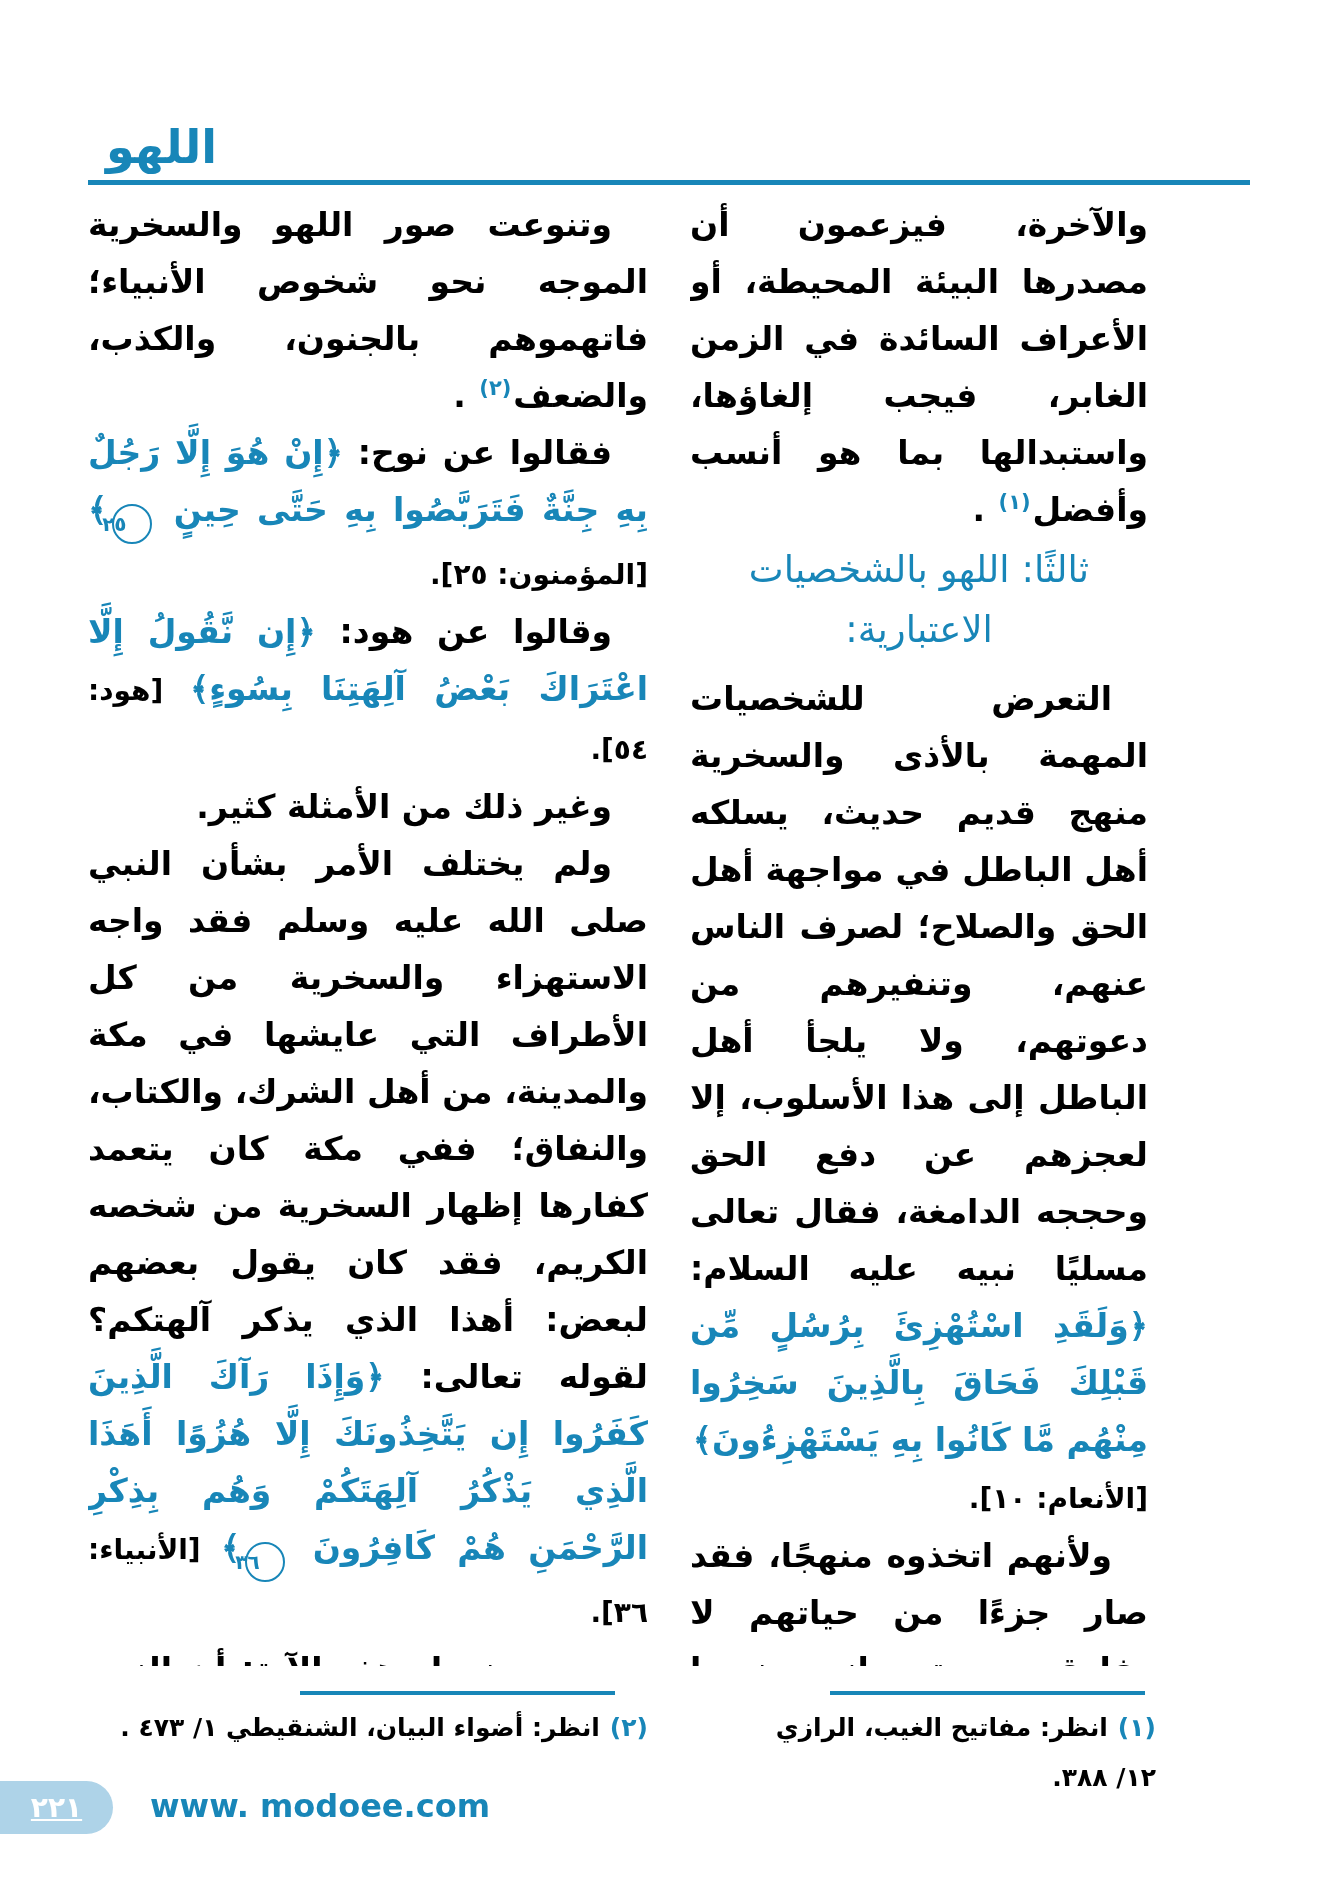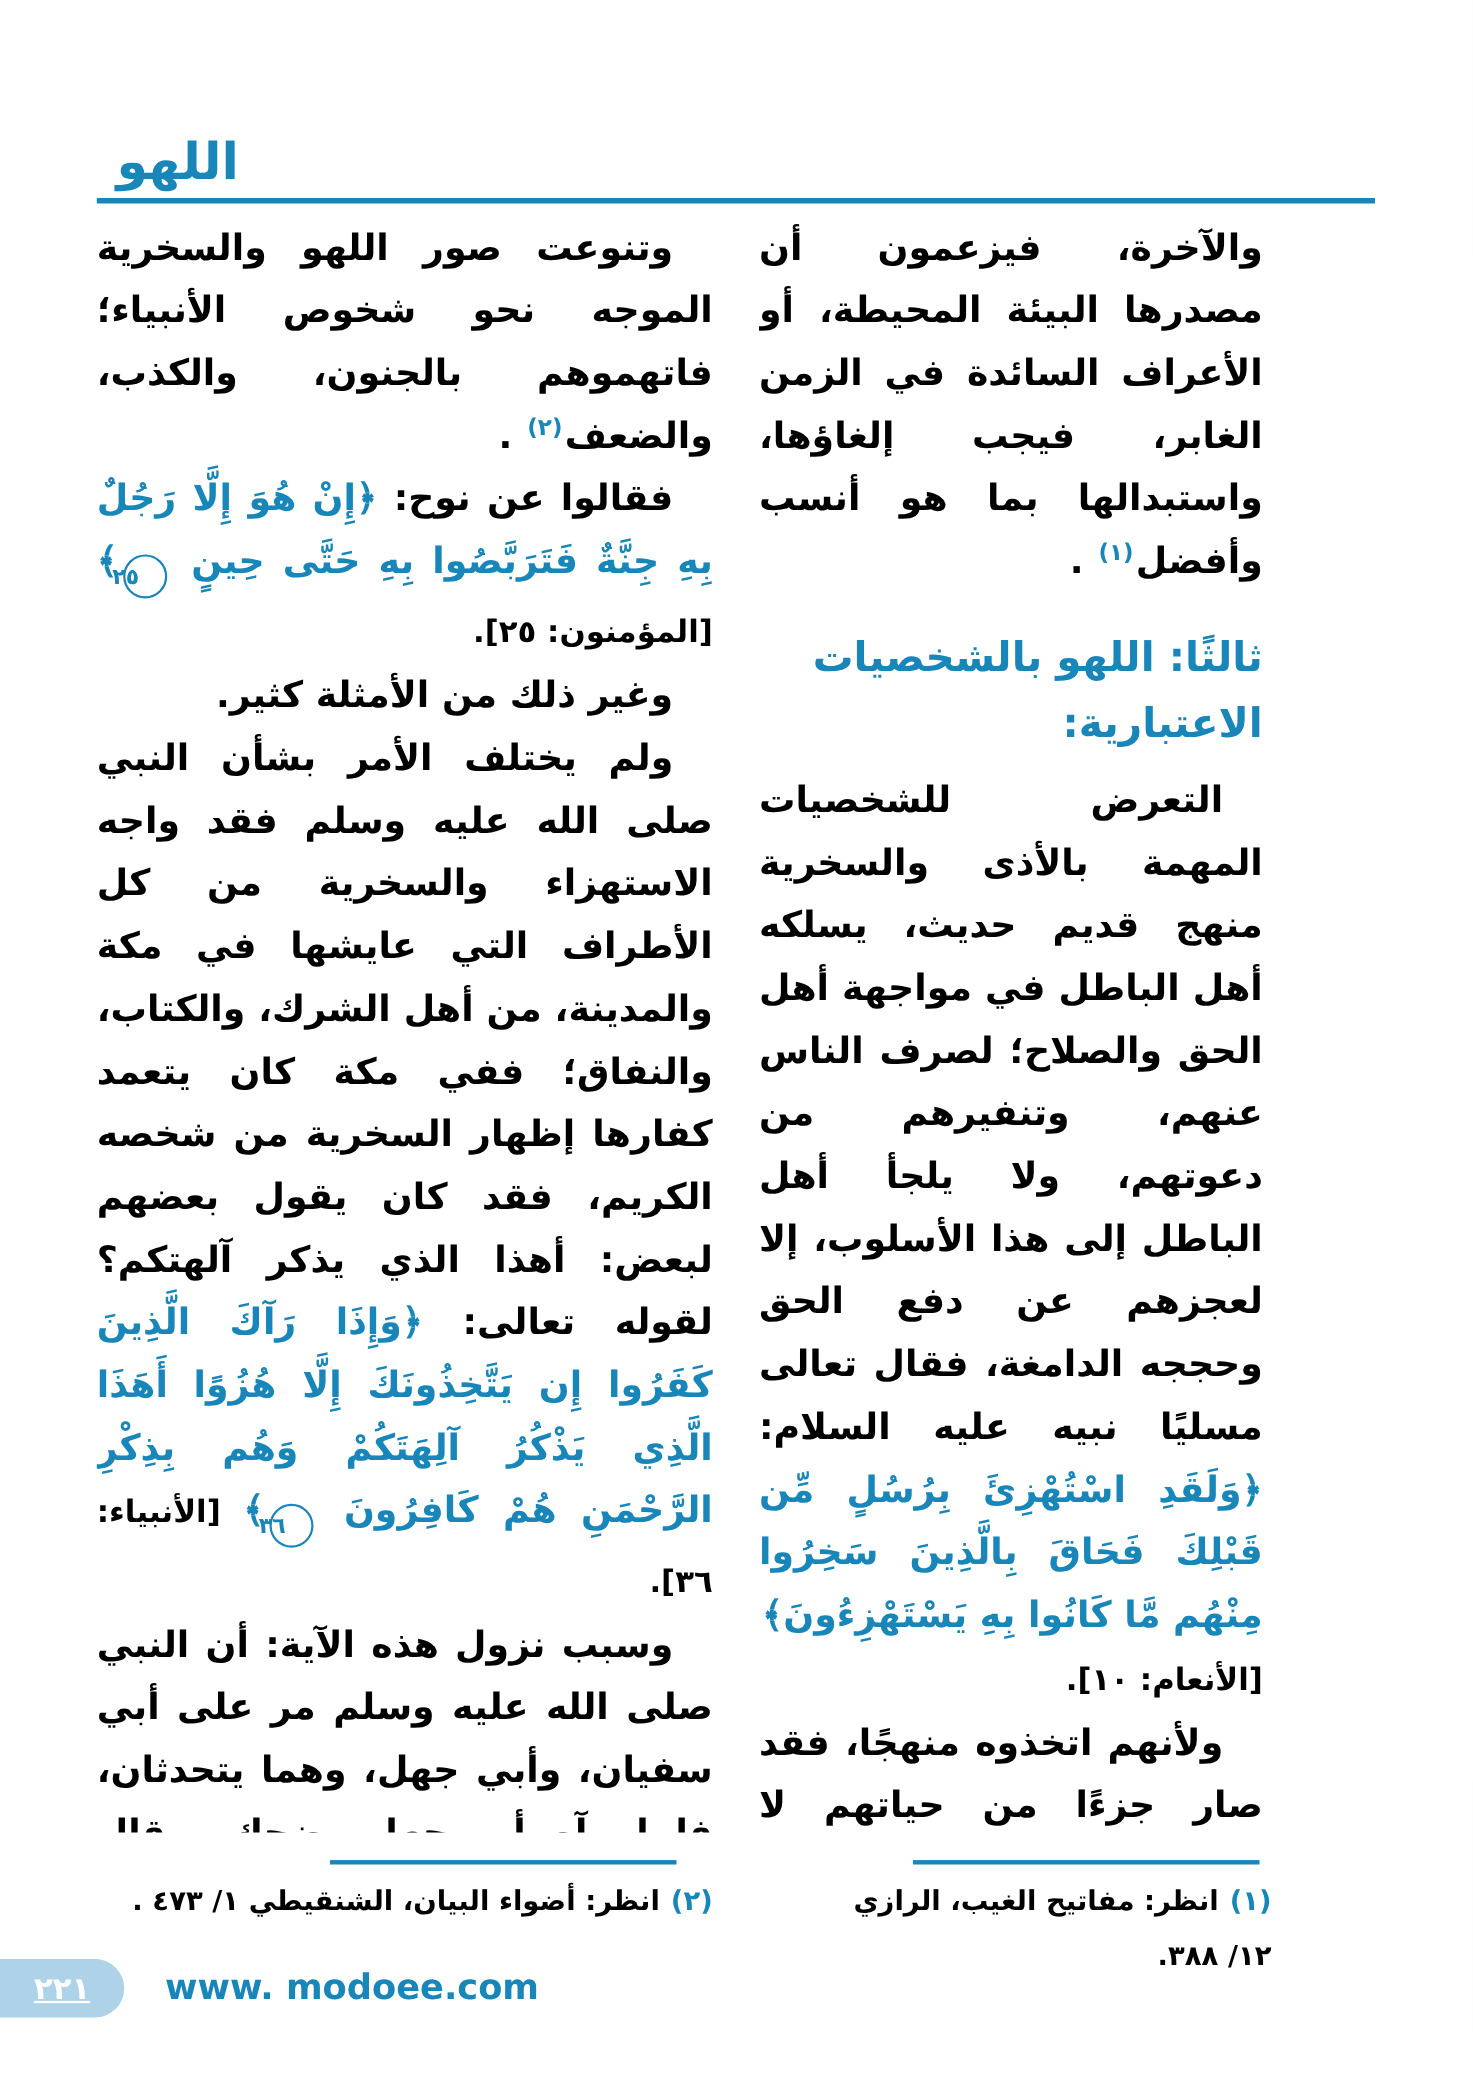--- a/index.html
+++ b/index.html
@@ -38,24 +38,24 @@
     text-align:justify;
     overflow:hidden;
     height:1470px;
   }
   .column-right{left:690px;width:458px;}
   .column-left{left:88px;width:560px;}
   .para{margin:0;}
   .para.indent{text-indent:36px;}
   .col-heading{
     color:var(--accent);
-    font-size:37px;font-weight:bold;
-    margin:30px 0 10px 0;
+    font-size:37px;font-weight:normal;
+    margin:2px 0 10px 0;
     line-height:60px;
-    text-align:right;
+    text-align:center;
   }
   .seg-quran{color:var(--accent);font-weight:bold;}
   .seg-ref{font-size:28px;font-weight:bold;}
   .fn-marker{
     color:var(--accent);
     font-size:21px;font-weight:bold;
     vertical-align:super;line-height:0;
     margin:0 2px;
   }
   .ayah-badge{
@@ -121,20 +121,21 @@
   <div class="column column-right">
       <p class="para"><span class="seg-body">والآخرة، فيزعمون أن مصدرها البيئة المحيطة، أو الأعراف السائدة في الزمن الغابر، فيجب إلغاؤها، واستبدالها بما هو أنسب وأفضل</span><sup class="fn-marker">(١)</sup><span class="seg-body"> .</span></p>
       <div class="col-heading">ثالثًا: اللهو بالشخصيات الاعتبارية:</div>
       <p class="para indent"><span class="seg-body">التعرض للشخصيات المهمة بالأذى والسخرية منهج قديم حديث، يسلكه أهل الباطل في مواجهة أهل الحق والصلاح؛ لصرف الناس عنهم، وتنفيرهم من دعوتهم، ولا يلجأ أهل الباطل إلى هذا الأسلوب، إلا لعجزهم عن دفع الحق وحججه الدامغة، فقال تعالى مسليًا نبيه عليه السلام: </span><span class="seg-quran">﴿وَلَقَدِ اسْتُهْزِئَ بِرُسُلٍ مِّن قَبْلِكَ فَحَاقَ بِالَّذِينَ سَخِرُوا مِنْهُم مَّا كَانُوا بِهِ يَسْتَهْزِءُونَ﴾</span><br><span class="seg-ref">[الأنعام: ١٠].</span></p>
       <p class="para indent"><span class="seg-body">ولأنهم اتخذوه منهجًا، فقد صار جزءًا من حياتهم لا يفارقهم، حتى إنهم نسوا مقابل ذلك المقصد من خلقهم، فما عادوا يتفكرون ولو للحظة عل عقولهم تتنبه وقلوبهم تستيقظ.</span></p>
     </div>
 
   <div class="column column-left">
       <p class="para indent"><span class="seg-body">وتنوعت صور اللهو والسخرية الموجه نحو شخوص الأنبياء؛ فاتهموهم بالجنون، والكذب، والضعف</span><sup class="fn-marker">(٢)</sup><span class="seg-body"> .</span></p>
       <p class="para indent"><span class="seg-body">فقالوا عن نوح: </span><span class="seg-quran">﴿إِنْ هُوَ إِلَّا رَجُلٌ بِهِ جِنَّةٌ فَتَرَبَّصُوا بِهِ حَتَّى حِينٍ </span><span class="ayah-badge">٢٥</span><span class="seg-quran">﴾</span><span class="seg-ref"> [المؤمنون: ٢٥].</span></p>
+      <p class="para indent"><span class="seg-body">وقالوا عن هود: </span><span class="seg-quran">﴿إِن نَّقُولُ إِلَّا اعْتَرَاكَ بَعْضُ آلِهَتِنَا بِسُوءٍ﴾</span><span class="seg-ref"> [هود: ٥٤].</span></p>
       <p class="para indent"><span class="seg-body">وغير ذلك من الأمثلة كثير.</span></p>
       <p class="para indent"><span class="seg-body">ولم يختلف الأمر بشأن النبي صلى الله عليه وسلم فقد واجه الاستهزاء والسخرية من كل الأطراف التي عايشها في مكة والمدينة، من أهل الشرك، والكتاب، والنفاق؛ ففي مكة كان يتعمد كفارها إظهار السخرية من شخصه الكريم، فقد كان يقول بعضهم لبعض: أهذا الذي يذكر آلهتكم؟ لقوله تعالى: </span><span class="seg-quran">﴿وَإِذَا رَآكَ الَّذِينَ كَفَرُوا إِن يَتَّخِذُونَكَ إِلَّا هُزُوًا أَهَذَا الَّذِي يَذْكُرُ آلِهَتَكُمْ وَهُم بِذِكْرِ الرَّحْمَنِ هُمْ كَافِرُونَ </span><span class="ayah-badge">٣٦</span><span class="seg-quran">﴾</span><span class="seg-ref"> [الأنبياء: ٣٦].</span></p>
       <p class="para indent"><span class="seg-body">وسبب نزول هذه الآية: أن النبي صلى الله عليه وسلم مر على أبي سفيان، وأبي جهل، وهما يتحدثان، فلما رآه أبو جهل، ضحك. وقال لأبي سفيان: هذا نبي بني عبد مناف، فغضب أبو سفيان، فقال: ما تنكرون أن يكون لبني عبد مناف نبي، فسمعها النبي صلى الله عليه وسلم فرجع إلى أبي جهل،</span></p>
     </div>
 
   <div class="fn-sep fn-sep-right"></div>
 
   <div class="fn-sep fn-sep-left"></div>
 
   <div class="footnote footnote-right">

